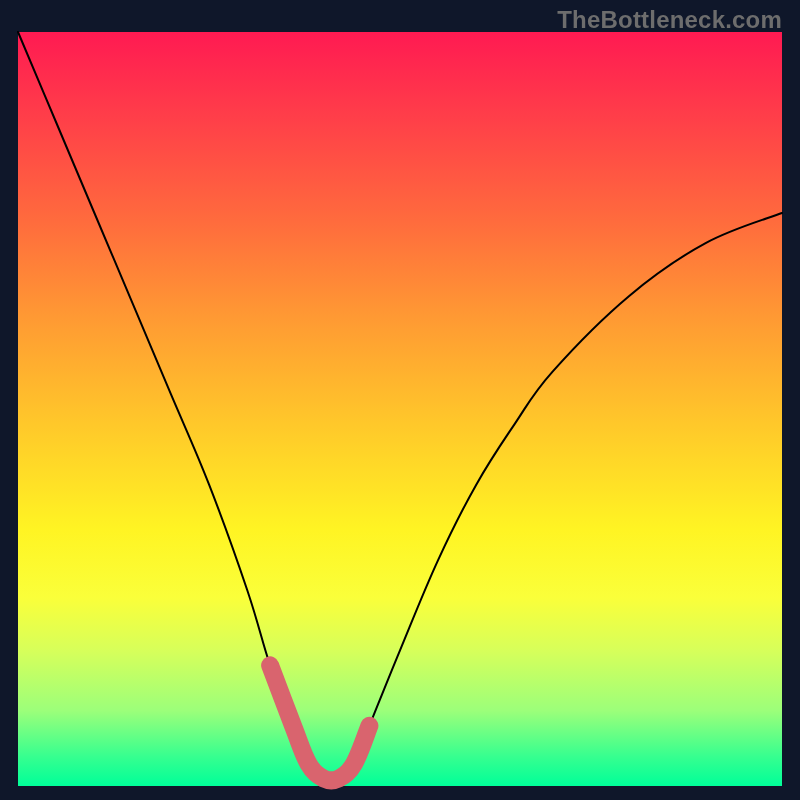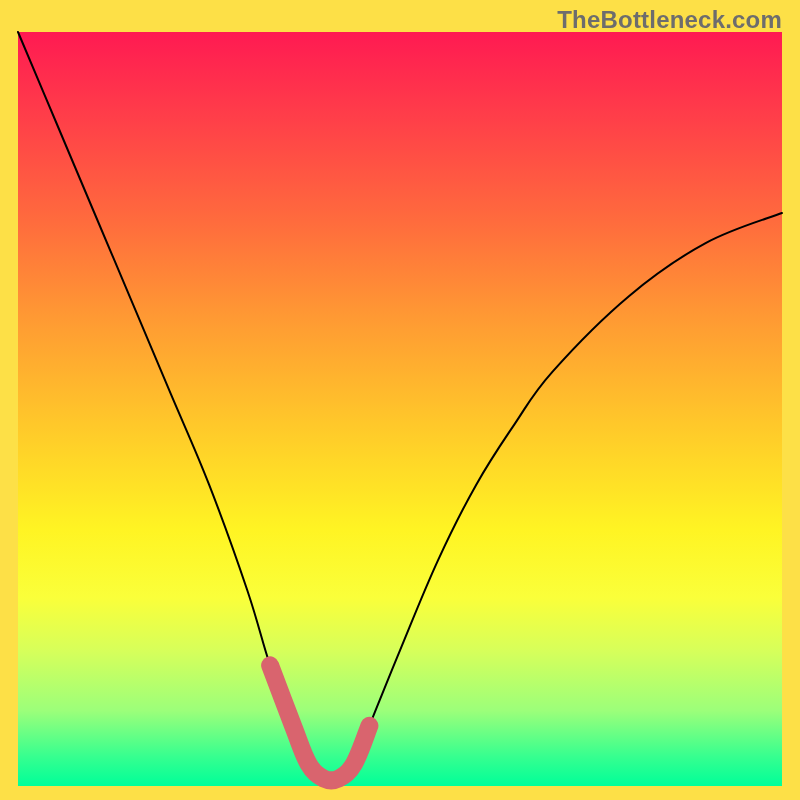--- a/index.html
+++ b/index.html
@@ -8,21 +8,21 @@
     width: 800px;
     height: 800px;
     background: #000;
     font-family: Arial, Helvetica, sans-serif;
     overflow: hidden;
   }
   .frame {
     position: relative;
     width: 800px;
     height: 800px;
-    background: #fde047;
+    background: #0f172a;
   }
   .plot-area {
     position: absolute;
     left: 18px;
     top: 32px;
     width: 764px;
     height: 754px;
     background: linear-gradient(to bottom,
       #ff1a52 0%,
       #ff3a4a 10%,

